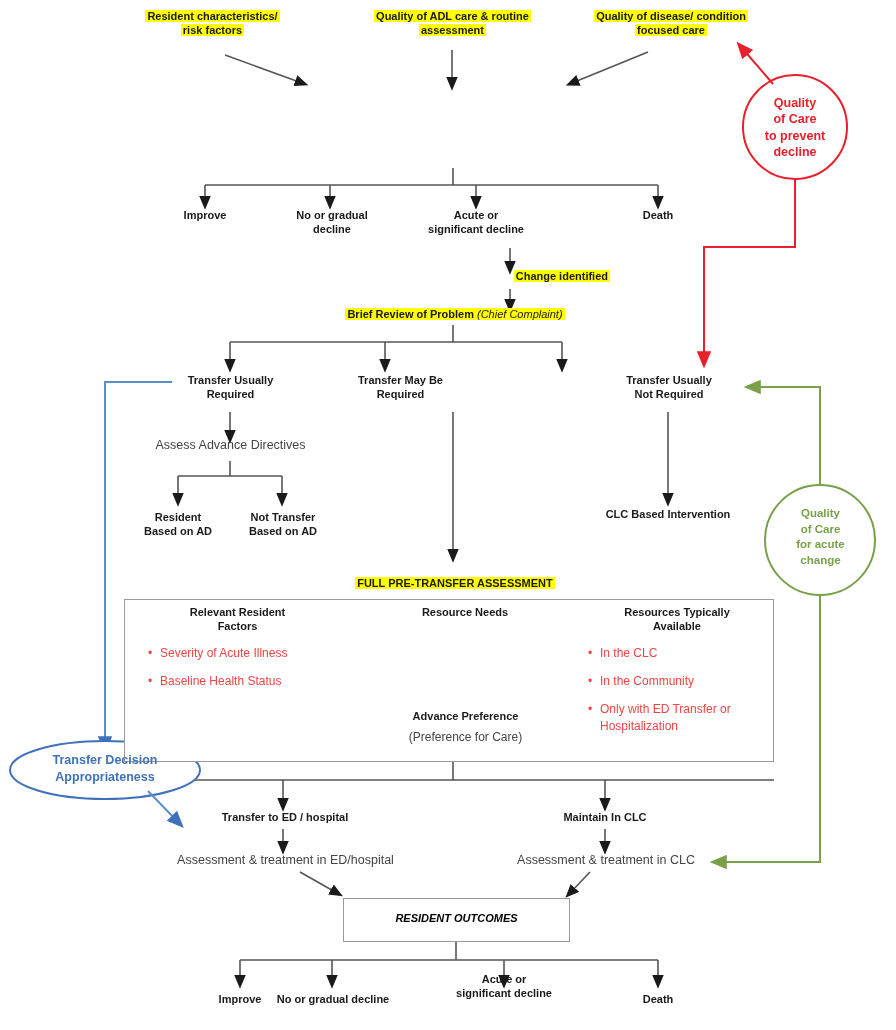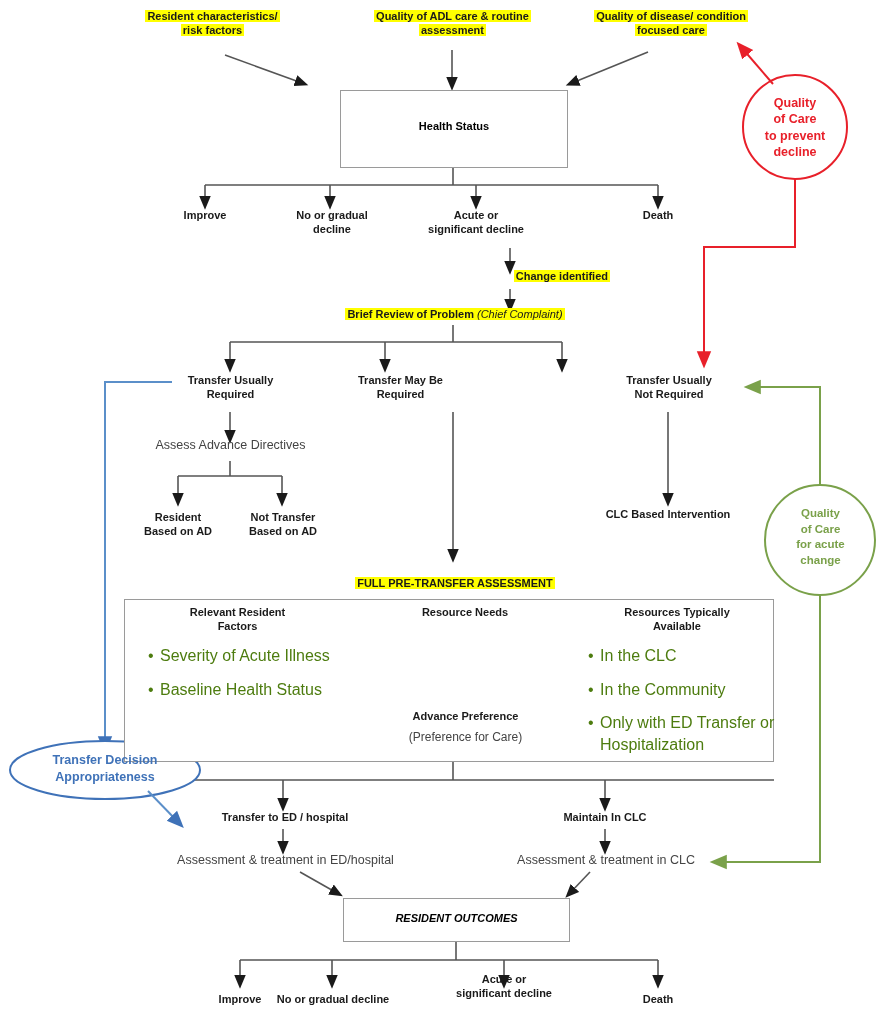--- a/index.html
+++ b/index.html
@@ -51,22 +51,22 @@
     position: absolute;
     width: 100%;
     text-align: center;
     font-weight: bold;
   }
   .redtxt  { color: #e8202a; font-weight: bold; }
   .greentxt{ color: #7aa14a; font-weight: bold; }
   .bluetxt { color: #3f72b8; font-weight: bold; }
   .bullets {
     position: absolute;
-    font-size: 16px;
-    color: #4d7c0f;
+    font-size: 12px;
+    color: #ef4444;
     line-height: 1.35;
     text-align: left;
   }
   .bullets div { margin-bottom: 12px; white-space: nowrap; }
   .bullets .dot { display:inline-block; width: 12px; }
 </style>
 </head>
 <body>
 
 <div id="canvas">
@@ -173,23 +173,20 @@
   <div class="lbl bold s13" style="left:350px; top:10px; width:205px;">
     <span class="hl">Quality of ADL care &amp; routine</span><br>
     <span class="hl">assessment</span>
   </div>
 
   <div class="lbl bold s13" style="left:565px; top:10px; width:212px;">
     <span class="hl">Quality of disease/ condition</span><br>
     <span class="hl">focused care</span>
   </div>
 
-  <div class="box" style="left:340px; top:90px; width:228px; height:78px;">
-    <div class="boxlabel s13" style="top:29px;">Health Status</div>
-  </div>
 
   <div class="lbl redtxt s12" style="left:750px; top:95px; width:90px; line-height:1.3;">
     <span>Quality</span><br>
     <span>of Care</span><br>
     <span>to prevent</span><br>
     <span>decline</span>
   </div>
 
   <div class="lbl bold s13" style="left:145px; top:209px; width:120px;">
     <span>Improve</span>

